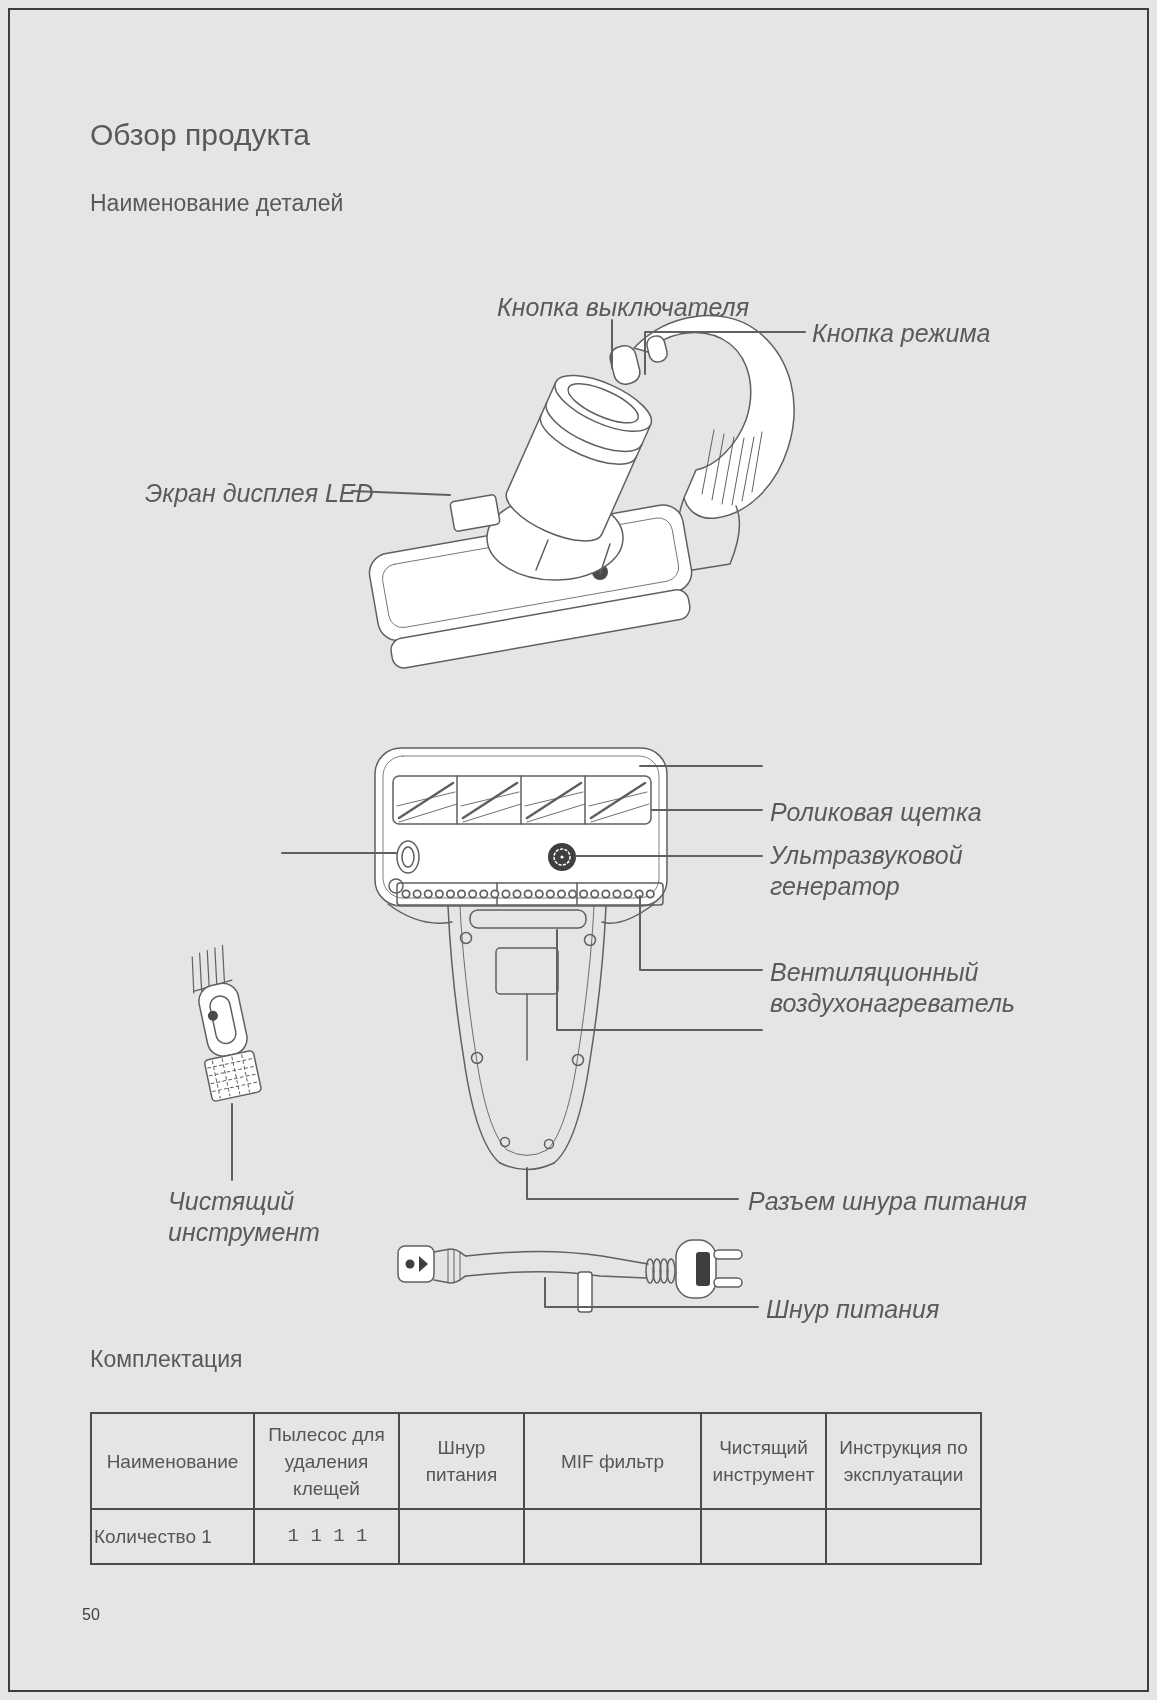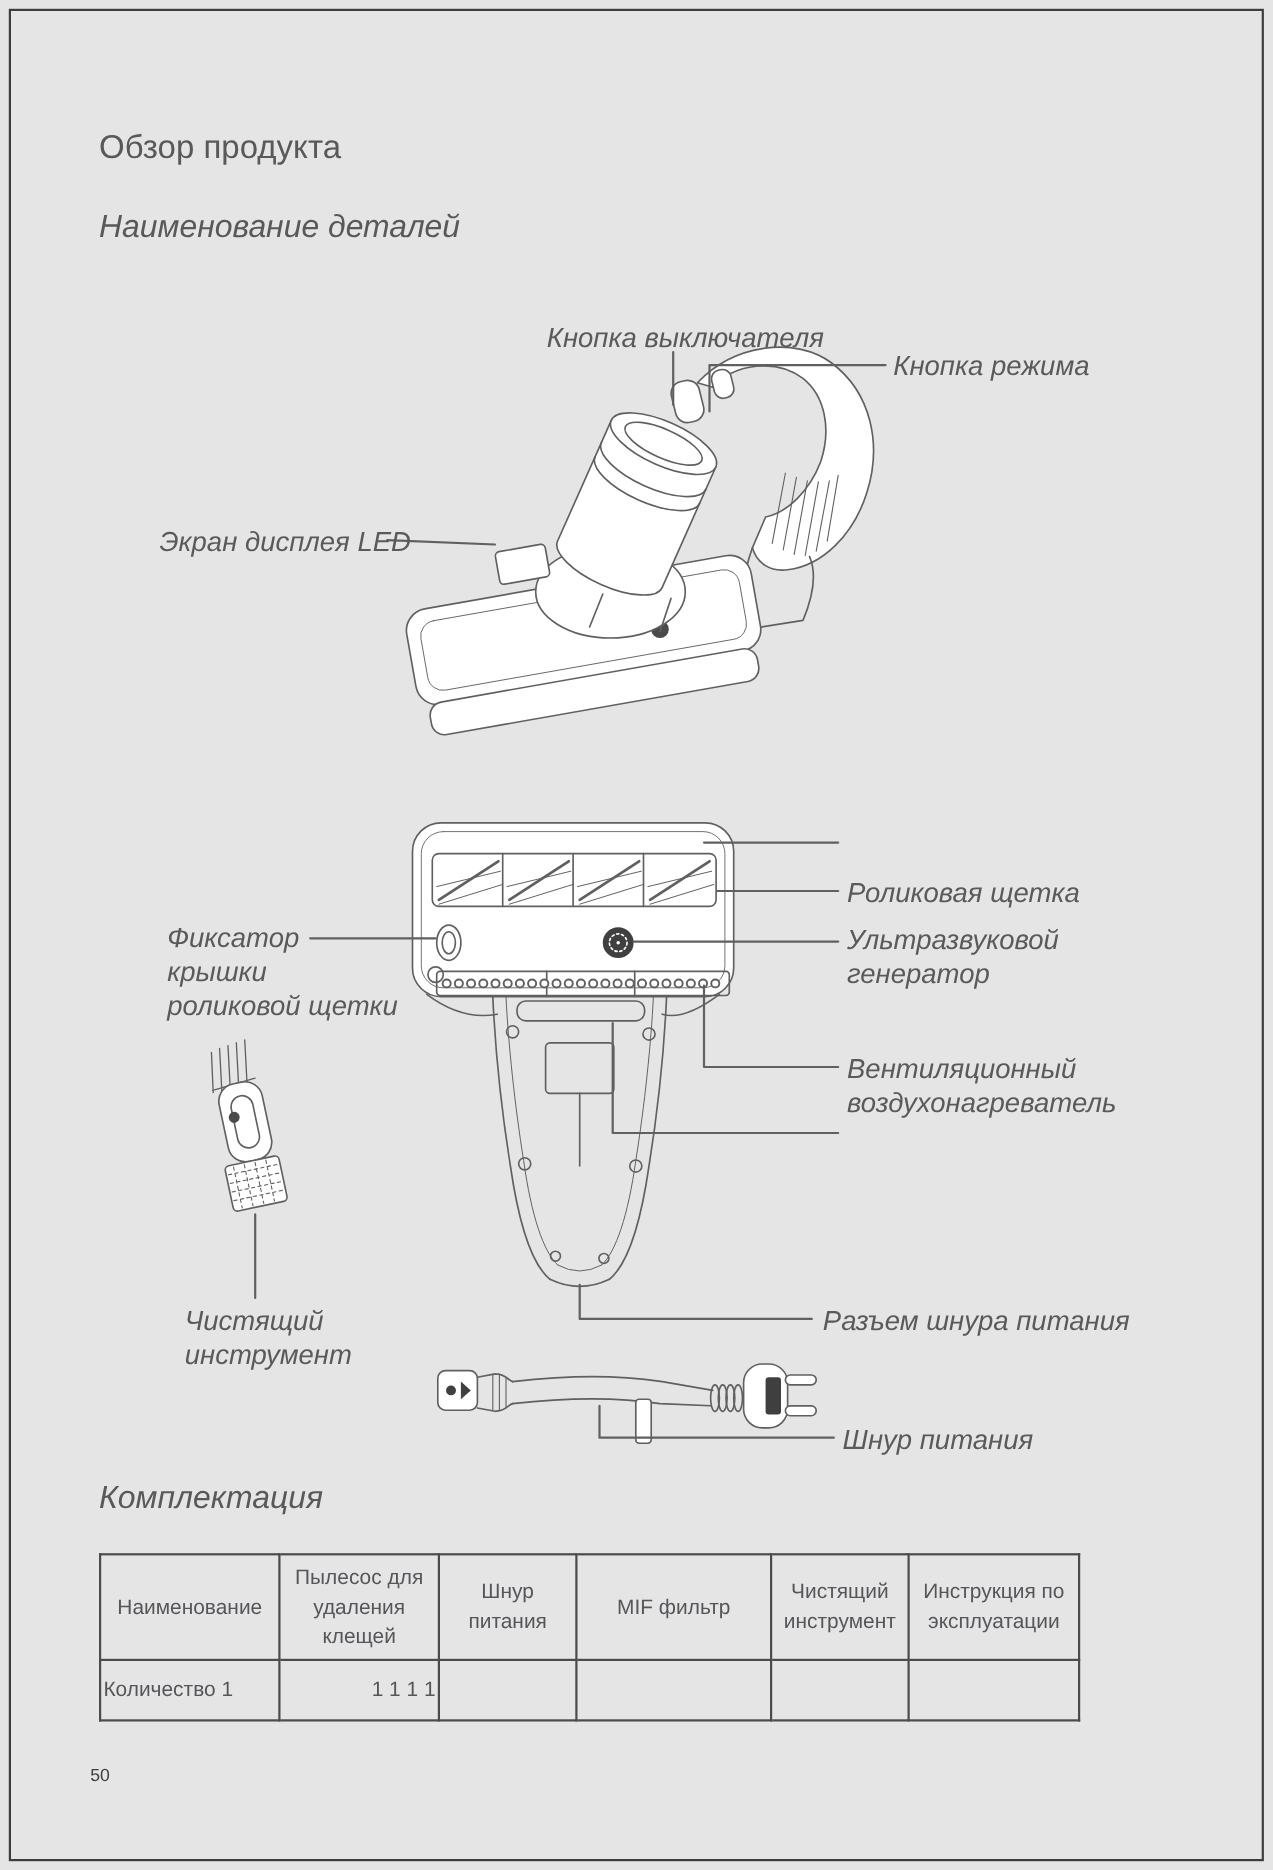--- a/index.html
+++ b/index.html
@@ -7,42 +7,42 @@
     position:relative;width:1157px;height:1700px;background:#e5e5e5;
     font-family:"Liberation Sans", sans-serif;overflow:hidden;
   }
   #page-border{
     position:absolute;left:8px;top:8px;right:8px;bottom:8px;
     border:2px solid #3d3d3d;pointer-events:none;
   }
   .h1{
     position:absolute;left:90px;top:118px;font-size:30px;color:#58595b;
   }
-  .h2{position:absolute;font-size:29px;color:#58595b;font-style:italic;}
+  .h2{position:absolute;font-size:23px;color:#58595b;}
   #parts-title{left:90px;top:190px;}
   #package-title{left:90px;top:1346px;}
   .lbl{
     position:absolute;font-size:25px;line-height:31px;color:#595a5c;
     white-space:pre-line;
     font-style:italic;
   }
   #svg-layer{position:absolute;left:0;top:0;pointer-events:none;}
   table.pkg{
     position:absolute;left:90px;top:1412px;width:890px;table-layout:fixed;
     border-collapse:collapse;
   }
   table.pkg th, table.pkg td{
     border:2px solid #4b4b4b;font-weight:normal;font-size:19px;color:#55565a;
     text-align:center;vertical-align:middle;white-space:pre-line;line-height:27px;
     padding:2px;overflow:hidden;
   }
   table.pkg th{height:90px;}
   table.pkg td{height:49px;}
   table.pkg td.c0{text-align:left;}
-  table.pkg td.c1{text-align:right;padding-left:4px;}
+  table.pkg td.c1{text-align:center;padding-left:4px;font-family:Liberation Mono, monospace;}
   #page-number{position:absolute;left:82px;top:1606px;font-size:16px;color:#3f3f3f;}
 </style>
 </head>
 <body>
 
 <div id="page">
   <div id="page-border"></div>
 
   <div class="h1">Обзор продукта</div>
   <div class="h2" id="parts-title">Наименование деталей</div>
@@ -167,23 +167,20 @@
         <path d="M545,1278 L545,1307 L758,1307"></path>
       </g>
     </g>
   </svg>
 
   <div class="lbl" style="left:497px;top:292px">Кнопка выключателя</div>
   <div class="lbl" style="left:812px;top:318px">Кнопка режима</div>
   <div class="lbl" style="left:145px;top:478px">Экран дисплея LED</div>
 
   <div class="lbl" style="left:770px;top:797px">Роликовая щетка</div>
-  <div class="lbl" style="left:152px;top:838px">Фиксатор
-крышки
-роликовой щетки</div>
   <div class="lbl" style="left:770px;top:957px">Вентиляционный
 воздухонагреватель</div>
   <div class="lbl" style="left:770px;top:840px">Ультразвуковой
 генератор</div>
   <div class="lbl" style="left:168px;top:1186px">Чистящий
 инструмент</div>
   <div class="lbl" style="left:748px;top:1186px">Разъем шнура питания</div>
   <div class="lbl" style="left:766px;top:1294px">Шнур питания</div>
 
   <div class="h2" id="package-title">Комплектация</div>

